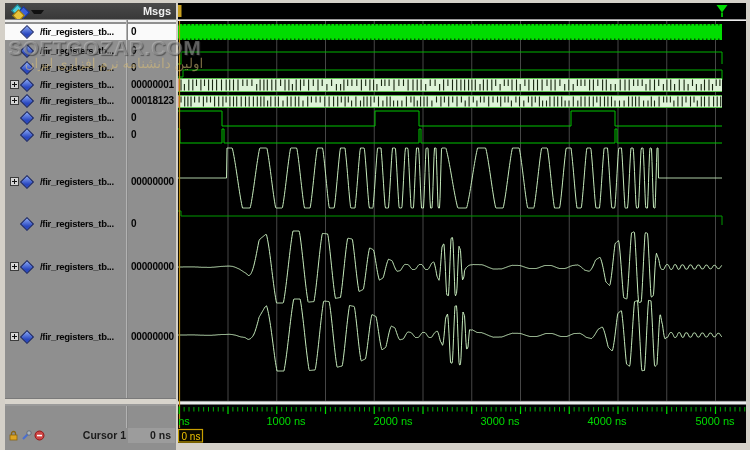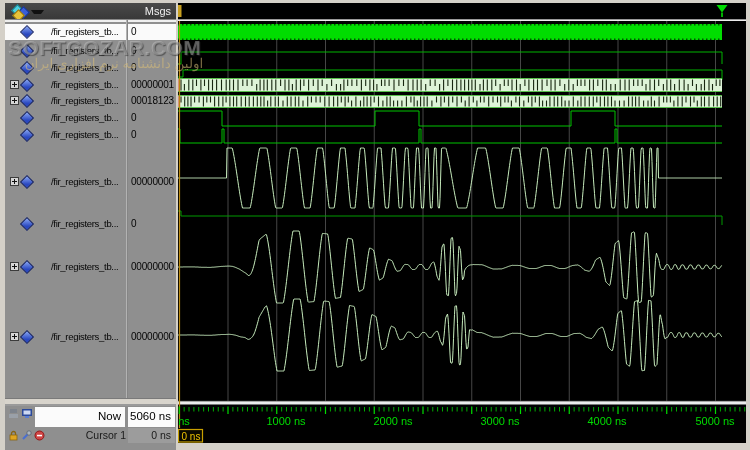--- a/index.html
+++ b/index.html
@@ -1,19 +1,19 @@
 <!DOCTYPE html>
 <html><head>
 <meta charset="utf-8">
 <style>
   html,body{margin:0;padding:0;background:#555;}
   .app{position:relative;width:750px;height:450px;background:#d4d0c8;overflow:hidden;
        font-family:"Liberation Sans",sans-serif;-webkit-font-smoothing:none;}
   
-  .left-panel{position:absolute;left:5px;top:3px;width:171px;height:440px;background:#8f8f8f;}
+  .left-panel{position:absolute;left:5px;top:3px;width:171px;height:440px;background:#8f8f8f;font-weight:bold;}
   .panel-header{position:absolute;left:0;top:0;width:171px;height:17px;
       background:linear-gradient(#4a4a4a,#383838);}
   .hdr-icon{position:absolute;left:6px;top:2px;width:26px;height:13px;display:block;}
   .hdr-icon i{position:absolute;width:7px;height:7px;transform:rotate(45deg);display:block;}
   .d1{left:2px;top:1px;background:#4fd2e0;border:1px solid #117788;}
   .d2{left:8px;top:3px;background:#3a5fd8;border:1px solid #162f86;}
   .d3{left:3px;top:6px;background:#e8c33a;border:1px solid #8a6d10;}
   .caret{position:absolute;left:20px;top:5px;width:0;height:0;border-left:3px solid transparent;
       border-right:3px solid transparent;border-top:4px solid #111;transform:none !important;background:none !important;}
   .hdr-msgs{position:absolute;right:5px;top:2px;font-size:11px;color:#f0f0f0;}
@@ -22,21 +22,21 @@
   .col-divider{position:absolute;left:121px;top:17px;width:2px;height:408px;
       background:linear-gradient(90deg,#c9c9c9,#6f6f6f);}
   .sig-row{position:absolute;left:0;width:171px;height:16px;}
   .sig-row.selected{background:#fafafa;}
   .expand-box{position:absolute;left:5px;top:3px;width:9px;height:9px;background:#d6d6d6;
       border:1px solid #3c3c3c;box-sizing:border-box;}
   .expand-box:before{content:"";position:absolute;left:1px;top:3px;width:5px;height:1px;background:#111;}
   .expand-box:after{content:"";position:absolute;left:3px;top:1px;width:1px;height:5px;background:#111;}
   .diamond{position:absolute;left:17px;top:3px;width:8px;height:8px;transform:rotate(45deg);
       background:linear-gradient(135deg,#7d9bee 10%,#2a48c0 70%);border:1px solid #101f66;}
-  .sig-name{position:absolute;left:46px;top:2px;width:89px;font-size:9.5px;letter-spacing:-0.3px;
+  .sig-name{position:absolute;left:35px;top:2px;width:89px;font-size:9.5px;letter-spacing:-0.3px;
       color:#050505;white-space:nowrap;overflow:hidden;}
   .sig-val{position:absolute;left:126px;top:2px;width:44px;font-size:10px;letter-spacing:-0.2px;
       color:#050505;white-space:nowrap;overflow:hidden;}
   .sash{position:absolute;left:0;top:395px;width:171px;height:8px;
       background:linear-gradient(#7a7a7a 0 18%,#d8d4cc 18% 75%,#9a9a9a 75% 100%);}
   .now-row{position:absolute;left:0;top:403px;width:171px;height:22px;background:#8f8f8f;}
   .now-label-cell{position:absolute;left:30px;top:1px;width:90px;height:20px;background:#fbfbfb;}
   .now-value-cell{position:absolute;left:123px;top:1px;width:47px;height:20px;background:#fbfbfb;}
   .now-label-cell span,.now-value-cell span{position:absolute;right:4px;top:3px;font-size:11.5px;color:#000;}
   .cursor-row{position:absolute;left:0;top:425px;width:171px;height:33px;background:#8f8f8f;}
@@ -128,44 +128,20 @@
         <div class="sig-row" style="top: 326px;">
           <span class="expand-box"></span>
           <span class="diamond"></span>
           <span class="sig-name">/fir_registers_tb...</span>
           <span class="sig-val">00000000</span>
         </div>
       </div>
     <div class="col-divider"></div>
     <div class="sash"></div>
 
-    <div class="now-row">
-      <span class="foot-icons">
-        <svg width="11" height="11">
-          <rect x="2" y="1" width="7" height="4" fill="#7d838c"></rect>
-            <rect x="1" y="6" width="9" height="4" fill="#9aa0a8"></rect>
-        </svg>
-        <svg width="12" height="11">
-          <rect x="1" y="1" width="10" height="7" fill="#2c4a9a"></rect>
-            <rect x="2.5" y="2.5" width="7" height="4" fill="#cdd9f2"></rect>
-            <rect x="4" y="8" width="4" height="2" fill="#5b7fd4"></rect>
-        </svg>
-        <svg width="11" height="11">
-          <circle cx="5.5" cy="5.5" r="4.5" fill="#3aa53a" stroke="#1c7a1c"></circle>
-            <rect x="3" y="4.8" width="5" height="1.4" fill="#fff"></rect>
-            <rect x="4.8" y="3" width="1.4" height="5" fill="#fff"></rect>
-        </svg>
-      </span>
-      <div class="now-label-cell">
-        <span>Now</span>
-      </div>
-      <div class="now-value-cell">
-        <span>5060 ns</span>
-      </div>
-    </div>
 
     <div class="cursor-row">
       <span class="foot-icons">
         <svg width="11" height="11">
           <path d="M3.5 5 V3.5 A2 2 0 0 1 7.5 3.5 V5" fill="none" stroke="#8a6510" stroke-width="1.3"></path>
           <rect x="2" y="5" width="7" height="5" fill="#e0a520" stroke="#8a6510" stroke-width="0.8"></rect>
         </svg>
         <svg width="11" height="11">
           <line x1="2" y1="9" x2="7" y2="4" stroke="#4a6fd0" stroke-width="2.2"></line>
           <circle cx="8" cy="3" r="2.2" fill="#aab3bd" stroke="#5c646e" stroke-width="0.8"></circle>

